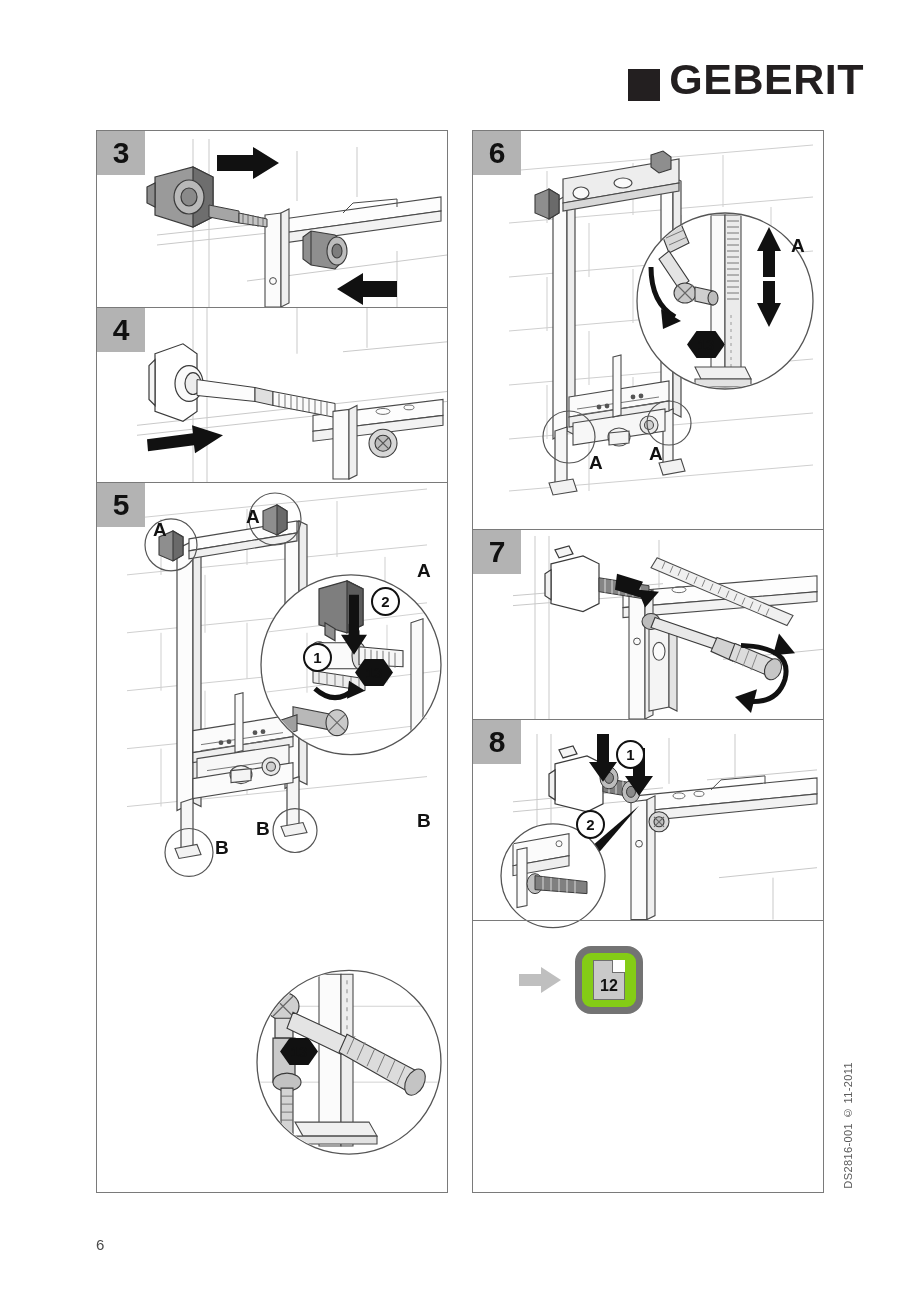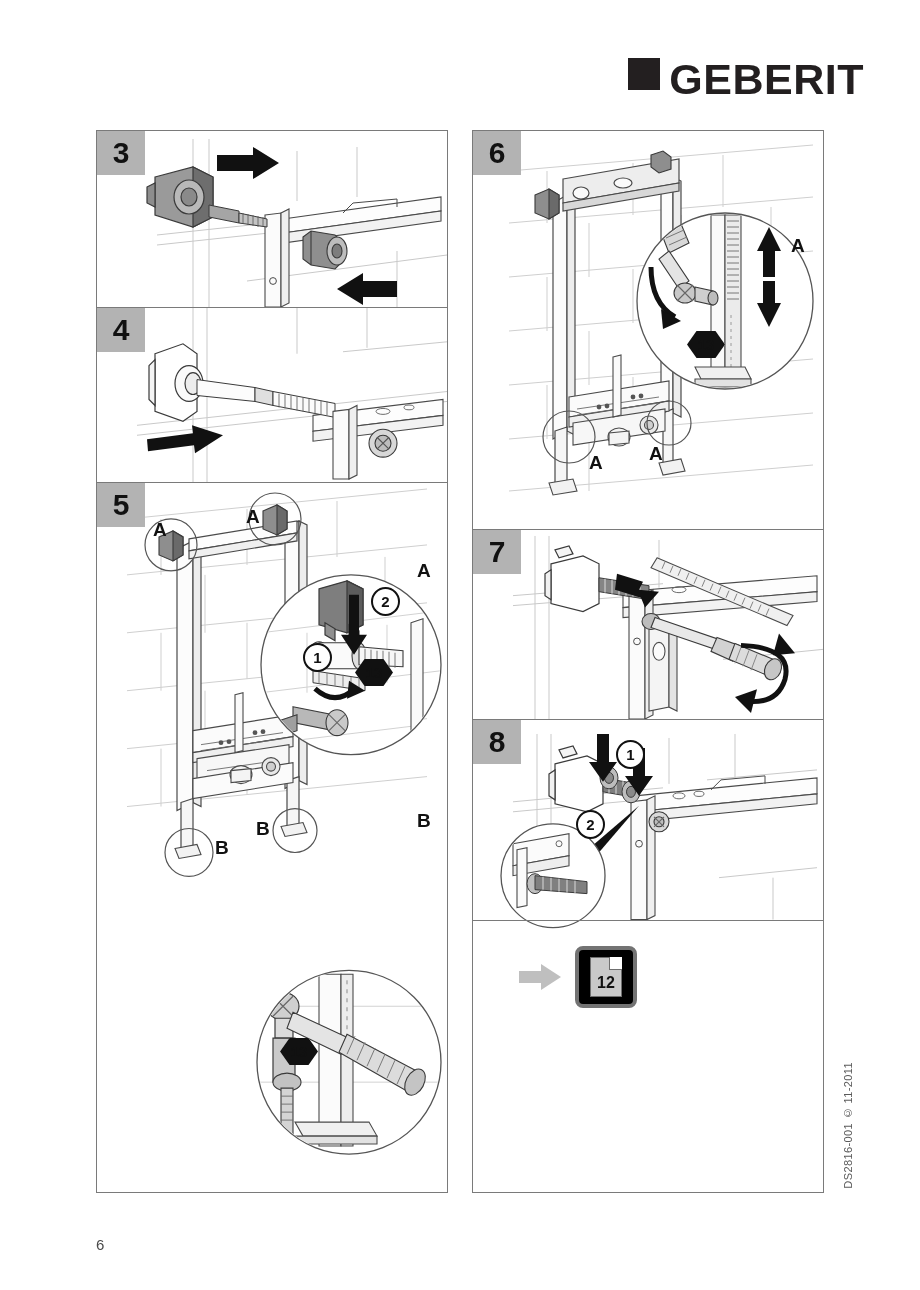--- a/index.html
+++ b/index.html
@@ -5,21 +5,21 @@
   html,body{margin:0;padding:0;background:#ffffff;}
   body{
     width:920px;height:1290px;position:relative;overflow:hidden;
     font-family:"Liberation Sans", sans-serif;color:#1a1a1a;
   }
   .page{position:absolute;inset:0;}
 
   
   .logo{
     position:absolute;right:56px;top:58px;
-    display:flex;align-items:flex-start;gap:9px;
+    display:flex;align-items:flex-end;gap:9px;
   }
   .logo-mark{width:32px;height:32px;background:#231f20;display:block;}
   .logo-text{
     font-size:43px;font-weight:bold;letter-spacing:0.5px;
     color:#231f20;line-height:1;font-family:"Liberation Sans", sans-serif;
   }
 
   
   .col{position:absolute;border:1px solid #7a7a7a;background:#fff;box-sizing:border-box;}
   .col-left{left:96px;top:130px;width:352px;height:1063px;}
@@ -67,21 +67,21 @@
   .ref-arrow{width:42px;height:26px;position:relative;}
   .ref-arrow::before{
     content:"";position:absolute;left:0;top:7px;width:24px;height:12px;background:#bfbfbf;
   }
   .ref-arrow::after{
     content:"";position:absolute;left:22px;top:0;width:0;height:0;
     border-top:13px solid transparent;border-bottom:13px solid transparent;
     border-left:20px solid #bfbfbf;
   }
   .ref-card{
-    width:54px;height:54px;border:4px solid #737373;border-radius:8px;background:#000000;
+    width:54px;height:54px;border:7px solid #737373;border-radius:16px;background:#84cc16;
     display:flex;align-items:center;justify-content:center;
   }
   .ref-page{
     position:relative;width:32px;height:40px;background:#c9c9c9;border:1px solid #6f6f6f;
     display:flex;align-items:flex-end;justify-content:center;box-sizing:border-box;
   }
   .ref-page::after{
     content:"";position:absolute;right:-1px;top:-1px;width:12px;height:12px;
     background:#fff;border-left:1px solid #6f6f6f;border-bottom:1px solid #6f6f6f;
   }

